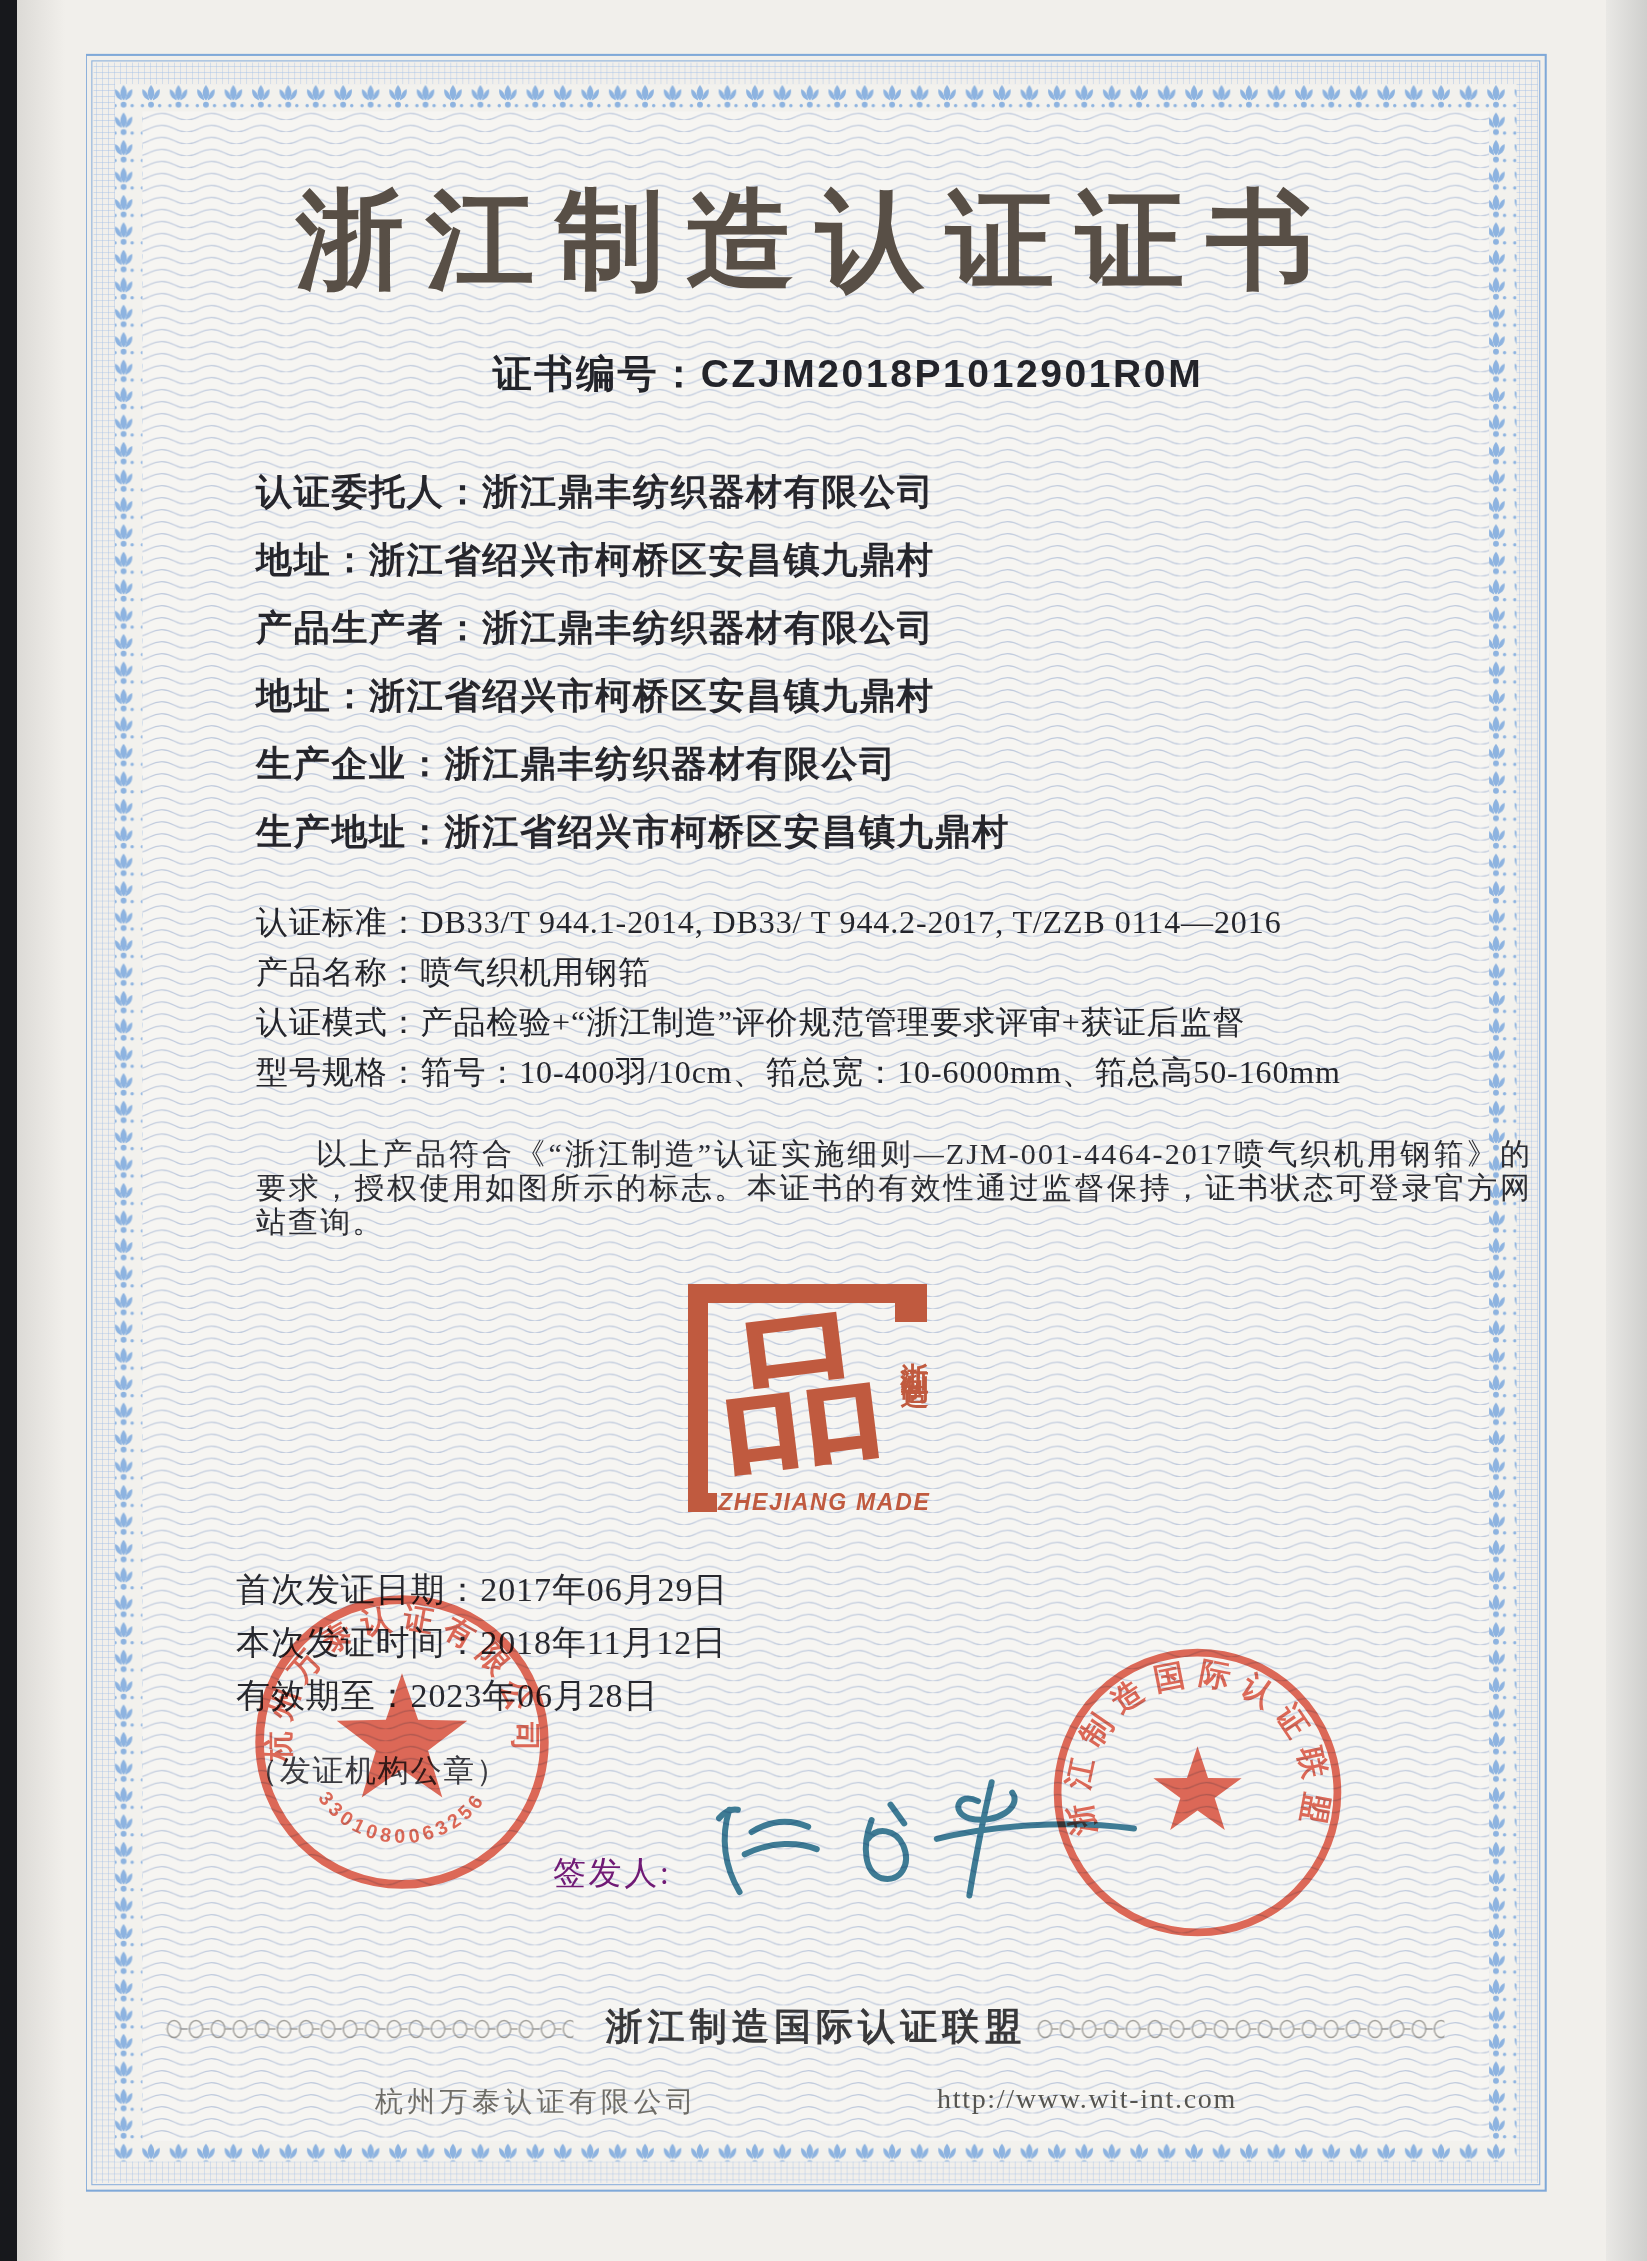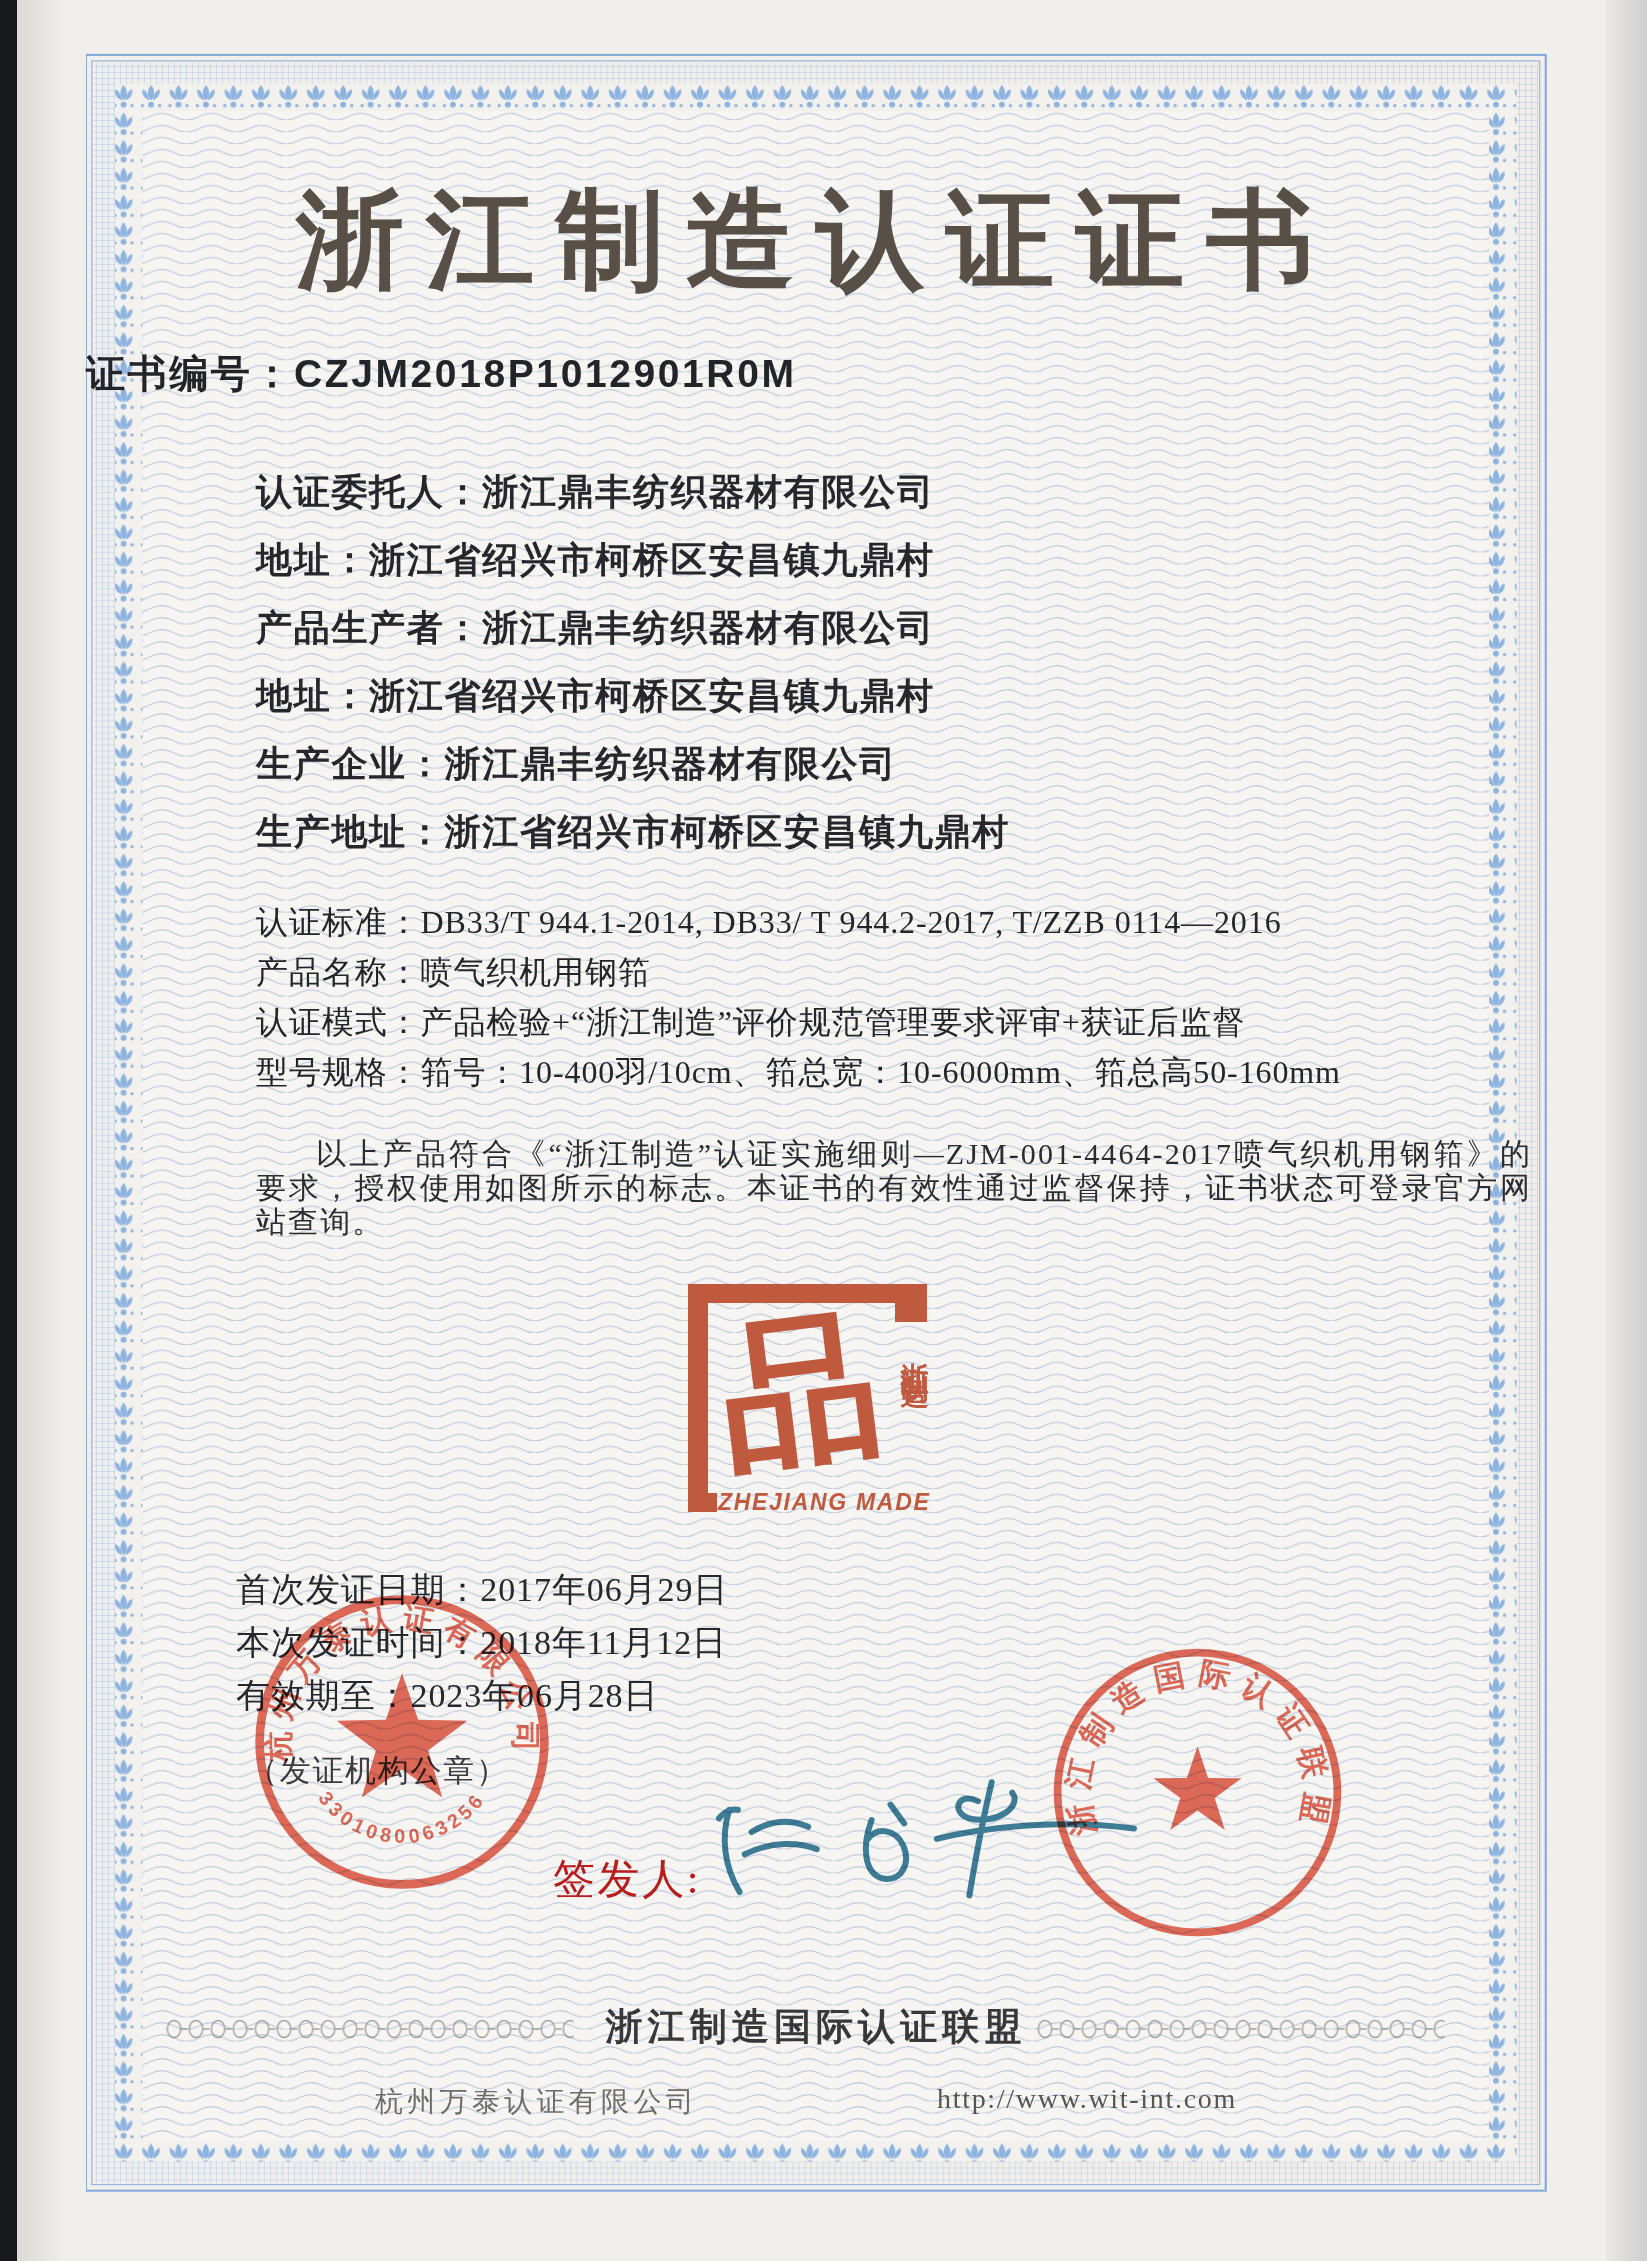--- a/index.html
+++ b/index.html
@@ -19,23 +19,23 @@
   .scan-edge-left-fade{position:absolute;left:17px;top:0;width:69px;height:100%;
     background:linear-gradient(to right,#dcdad6,#f1efeb 70%);}
   .scan-edge-right{position:absolute;right:0;top:0;width:41px;height:100%;
     background:linear-gradient(to right,#e9e8e5,#cfcfcd);}
   .bg-svg{position:absolute;left:0;top:0;z-index:0;}
   .content{position:absolute;left:0;top:0;width:100%;height:100%;z-index:2;border-radius:17px;}
 
   .title{position:absolute;left:86px;top:168px;width:1460px;text-align:center;
     font-size:108px;font-weight:700;letter-spacing:22px;color:var(--title_ink);
     font-family:"Liberation Serif","DejaVu Serif",serif;}
-  .cert-no{position:absolute;left:86px;top:347px;width:1460px;text-align:left;
+  .cert-no{position:absolute;left:86px;top:347px;width:1460px;text-align:center;
     font-size:39px;font-weight:700;color:var(--ink);letter-spacing:2.6px;
-    font-family:"Liberation Sans","DejaVu Sans",sans-serif;}
+    font-family:"Liberation Sans","DejaVu Sans",sans-serif;padding-left:32px;}
 
   .info-block{position:absolute;left:256px;top:458px;width:1235px;
     font-family:"Liberation Sans","DejaVu Sans",sans-serif;
     font-size:36px;font-weight:700;color:#26262c;line-height:68px;letter-spacing:1.7px;}
   .spec-block{position:absolute;left:256px;top:897px;width:1252px;
     font-size:32px;font-weight:400;color:#24252b;line-height:50px;letter-spacing:0.9px;}
   .paragraph{position:absolute;left:256px;top:1137px;width:1276px;
     font-size:30px;color:#2b2c32;line-height:34px;letter-spacing:2.1px;
     text-align:justify;text-indent:2em;}
 
@@ -52,21 +52,21 @@
     writing-mode:vertical-rl;text-orientation:upright;
     font-size:28px;font-weight:700;color:var(--logo_red);letter-spacing:6px;
     font-family:"Liberation Sans","DejaVu Sans",sans-serif;}
   .logo .caption{position:absolute;left:33px;top:206px;width:211px;
     font-size:23px;font-weight:700;color:var(--logo_red);letter-spacing:1.7px;
     font-family:"Liberation Sans","DejaVu Sans",sans-serif;white-space:nowrap;font-style:italic;}
 
   .dates-block{position:absolute;left:236px;top:1563px;width:772px;
     font-size:34px;color:#27282e;line-height:53px;letter-spacing:0.9px;}
   .seal-note{position:absolute;left:247px;top:1750px;font-size:31px;color:#3a3a40;letter-spacing:1.7px;}
-  .issuer-label{position:absolute;left:553px;top:1851px;font-size:42px;color:#b91c1c;letter-spacing:2.6px;}
+  .issuer-label{position:absolute;left:553px;top:1851px;font-size:33px;color:#701a75;letter-spacing:2.6px;}
 
   .stamp{position:absolute;z-index:5;mix-blend-mode:multiply;opacity:.85;}
   .stamp circle{fill:none;stroke:var(--stamp_red);}
   .stamp .star{fill:var(--stamp_red);}
   .stamp text{fill:var(--stamp_red);font-weight:700;
     font-family:"Liberation Sans","DejaVu Sans",sans-serif;}
   .signature{position:absolute;left:695px;top:1765px;z-index:4;mix-blend-mode:multiply;opacity:.9;}
   .signature path{fill:none;stroke:var(--sig_blue);stroke-width:7;stroke-linecap:round;}
 
   .footer-alliance{position:absolute;left:86px;top:2002px;width:1460px;text-align:center;

